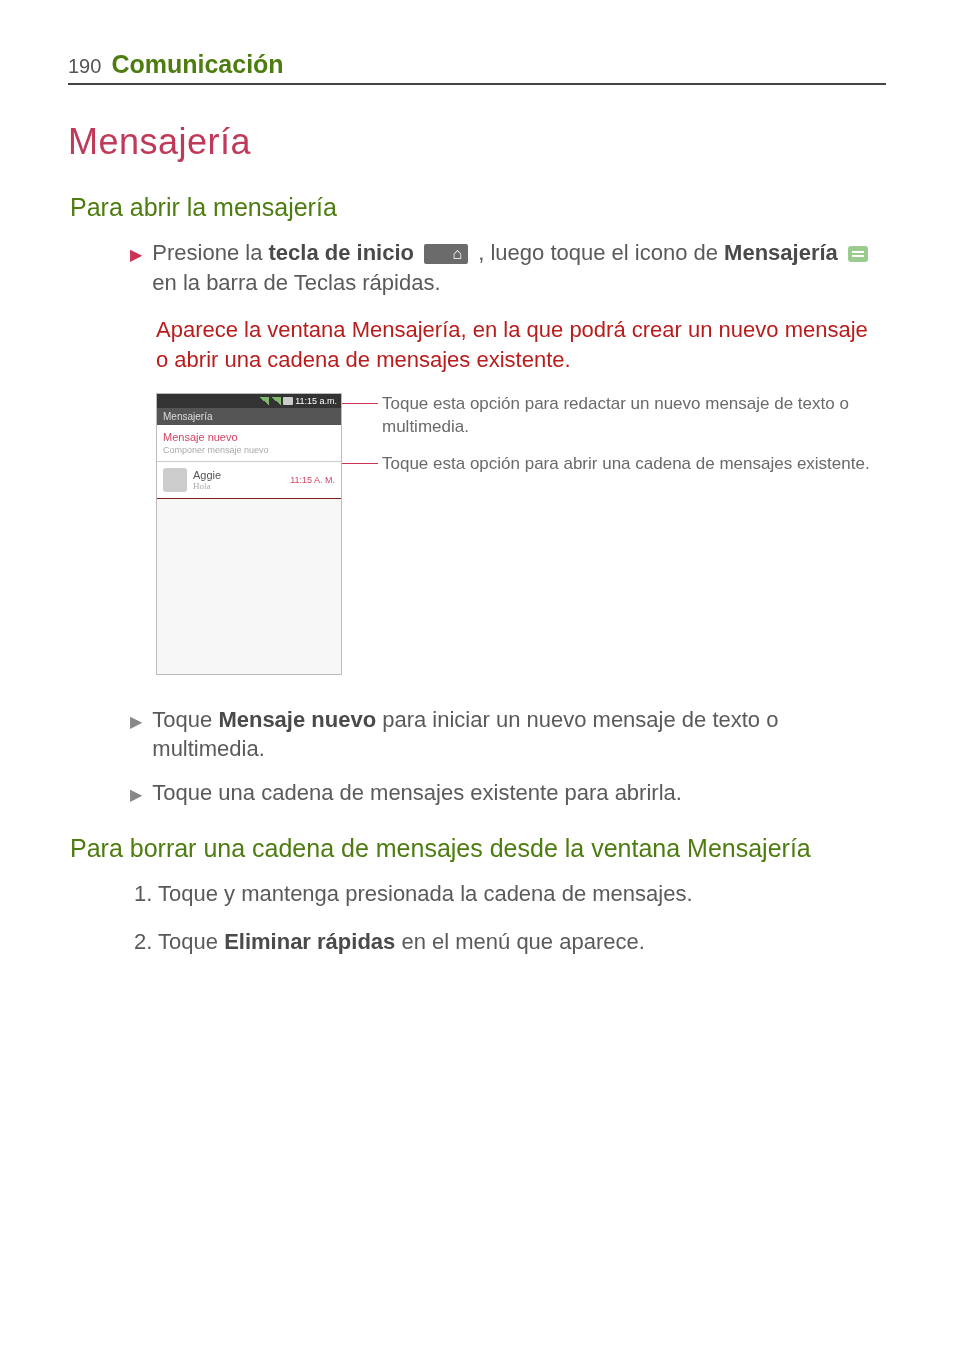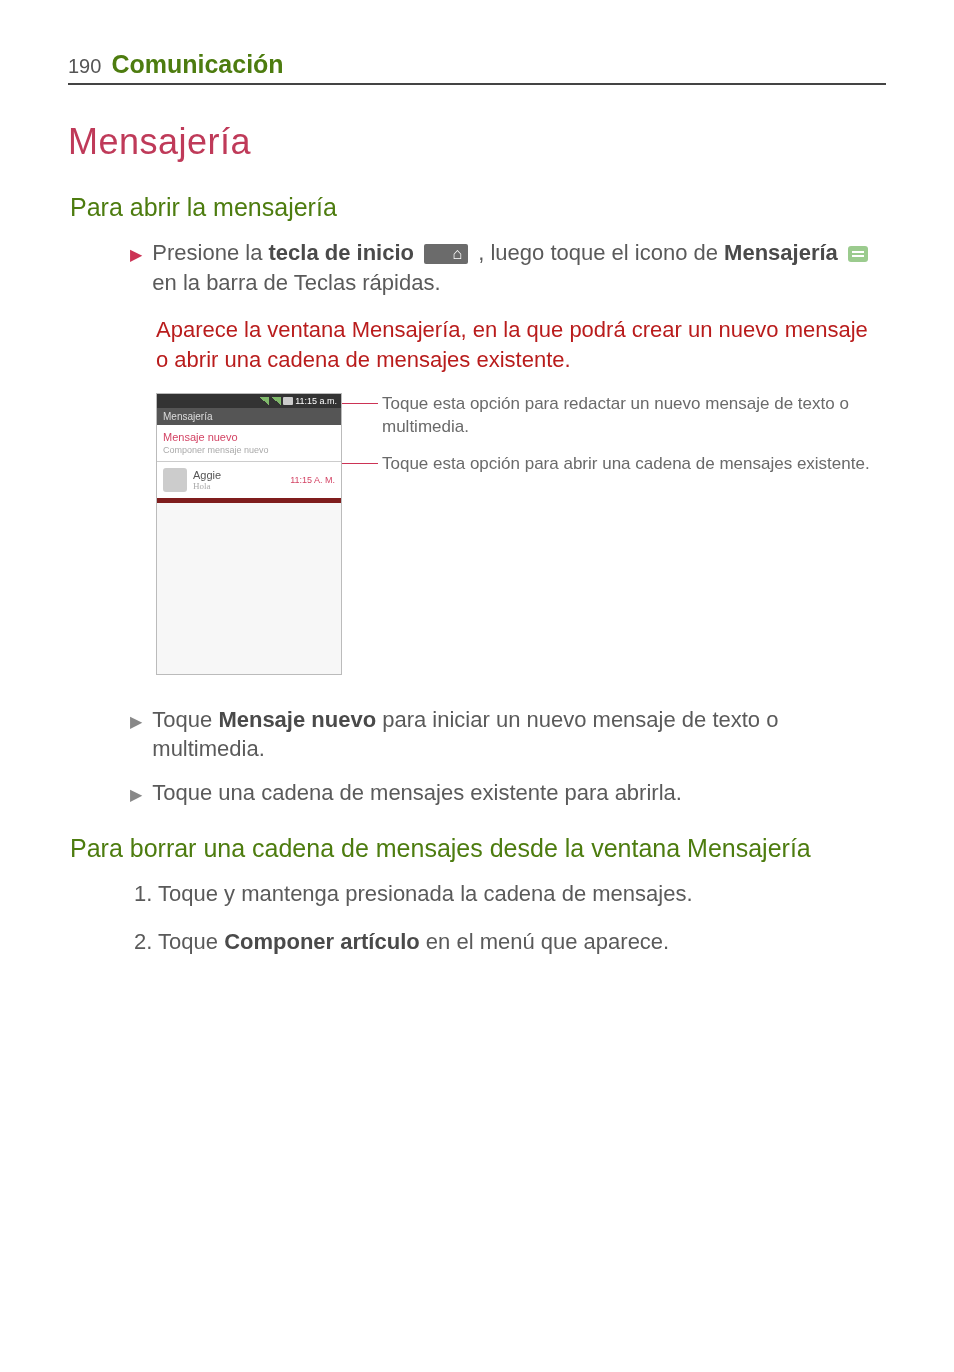--- a/index.html
+++ b/index.html
@@ -175,21 +175,21 @@
     color: #D34364;
     font-size: 11px;
   }
   .phone-compose .t2 {
     color: #aaa;
     font-size: 9px;
     margin-top: 2px;
   }
   .phone-thread {
     background: #fff;
-    border-bottom: 5px solid #7f1d1d;
+    border-bottom: 1px solid #7f1d1d;
     padding: 6px;
     display: flex;
     align-items: center;
   }
   .phone-thread .avatar {
     width: 24px;
     height: 24px;
     background: #ccc;
     border-radius: 3px;
     margin-right: 6px;
@@ -321,17 +321,17 @@
       <span class="tri-gray">▶</span>
       <span class="body-text">Toque una cadena de mensajes existente para abrirla.</span>
     </div>
   </div>
 
   <div class="h3" style="margin-top:26px">Para borrar una cadena de mensajes desde la ventana Mensajería</div>
 
   <div class="num-list">
     <div class="num-item">1. Toque y mantenga presionada la cadena de mensajes.</div>
     <div class="num-item">
-      <span>2. Toque </span><span class="bold">Componer artículo</span><span> en el menú que aparece.</span>
+      <span>2. Toque </span><span class="bold">Eliminar rápidas</span><span> en el menú que aparece.</span>
     </div>
   </div>
 
 </div>
 
 </body></html>

